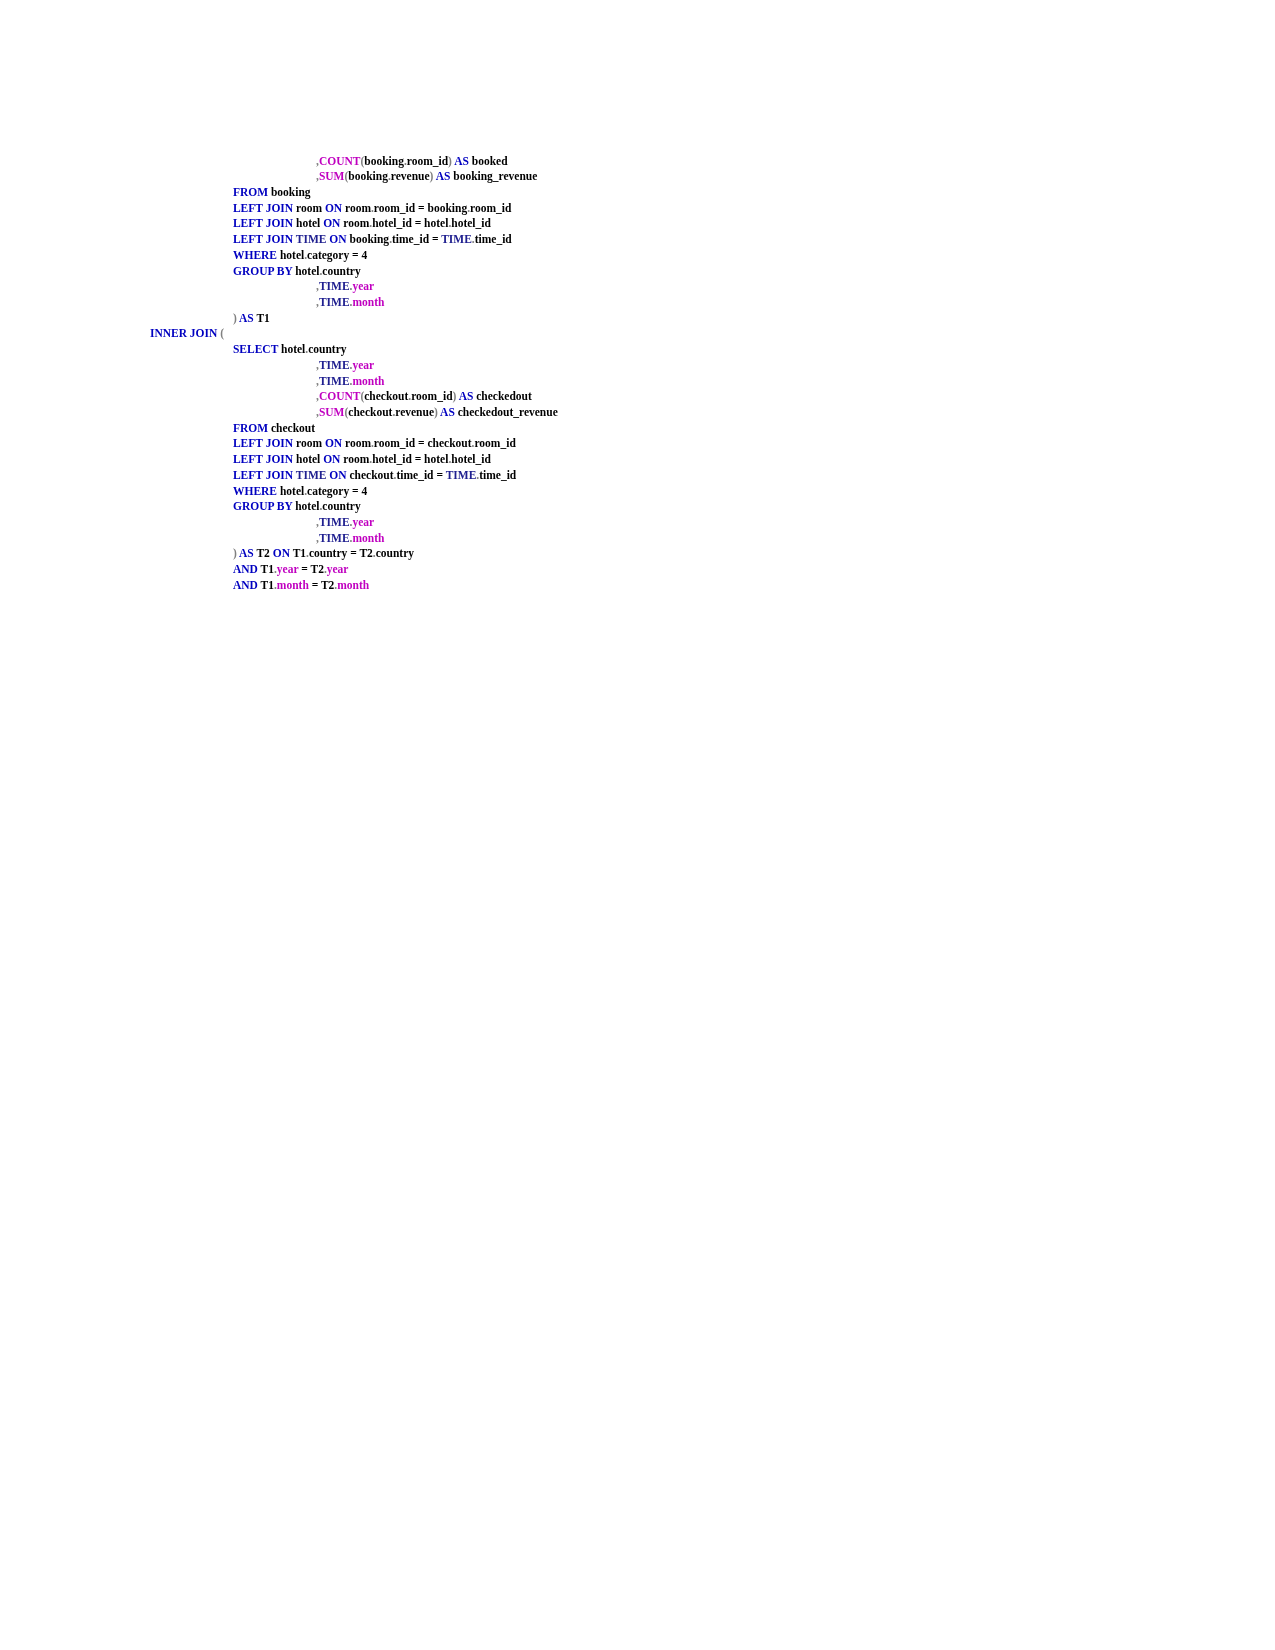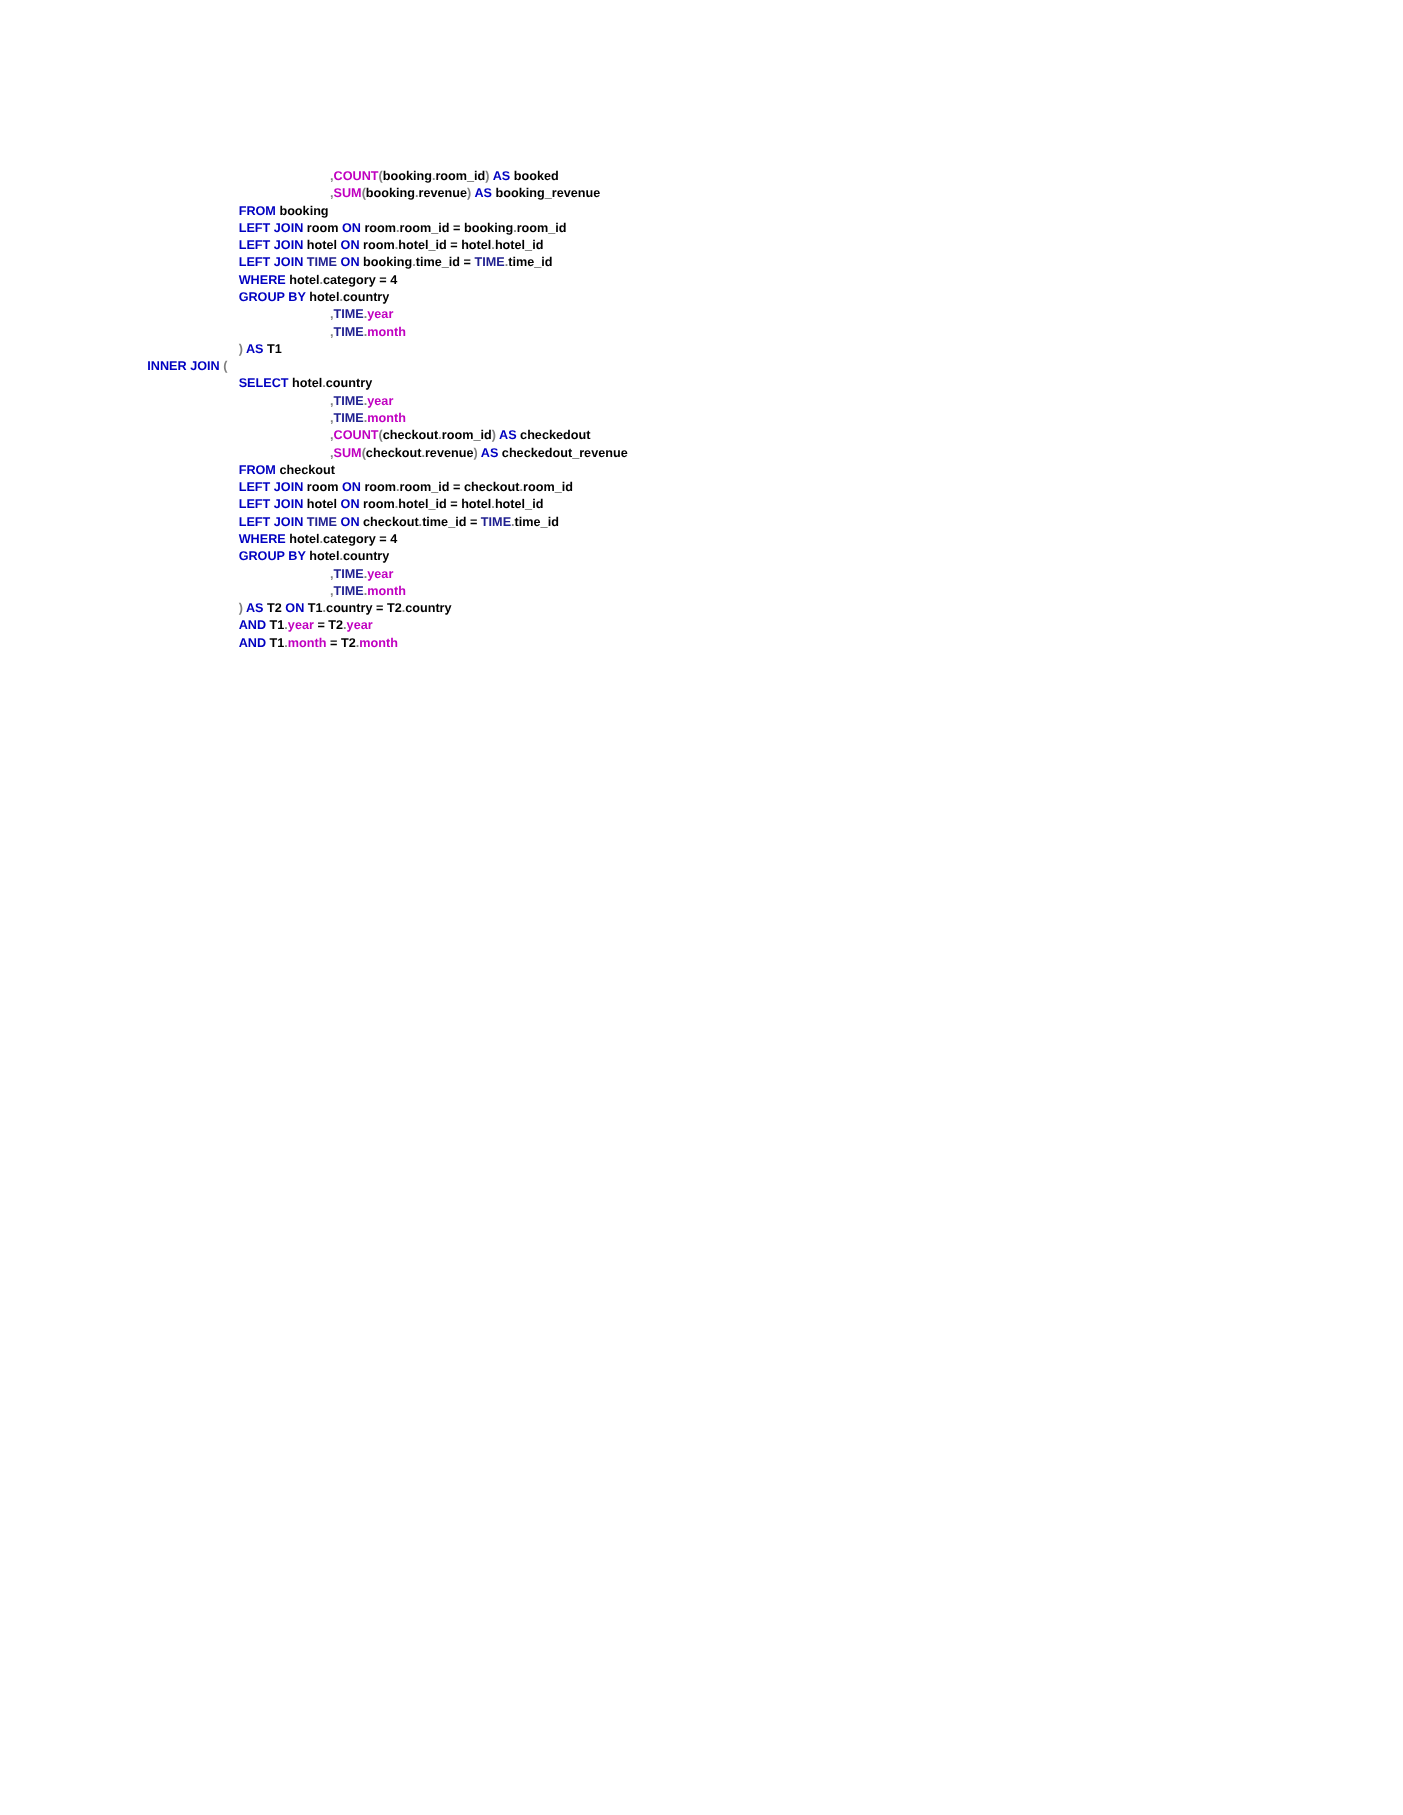--- a/index.html
+++ b/index.html
@@ -8,23 +8,23 @@
     padding: 0;
     background: #ffffff;
   }
   body {
     width: 1275px;
     height: 1650px;
     font-family: "DejaVu Sans Mono", "Liberation Mono", monospace;
   }
   #code-block {
     position: absolute;
-    left: 127px;
+    left: 143px;
     top: 142px;
-    font-family: Liberation Sans, sans-serif;
+    font-family: Liberation Serif, serif;
     font-size: 11.5px;
     font-weight: bold;
     line-height: 15.72px;
     white-space: pre;
     color: #000000;
     letter-spacing: 0px;
   }
   .ln { display: block; height: 15.72px; white-space: pre; }
   
   .kw   { color: #0000c0; }   

